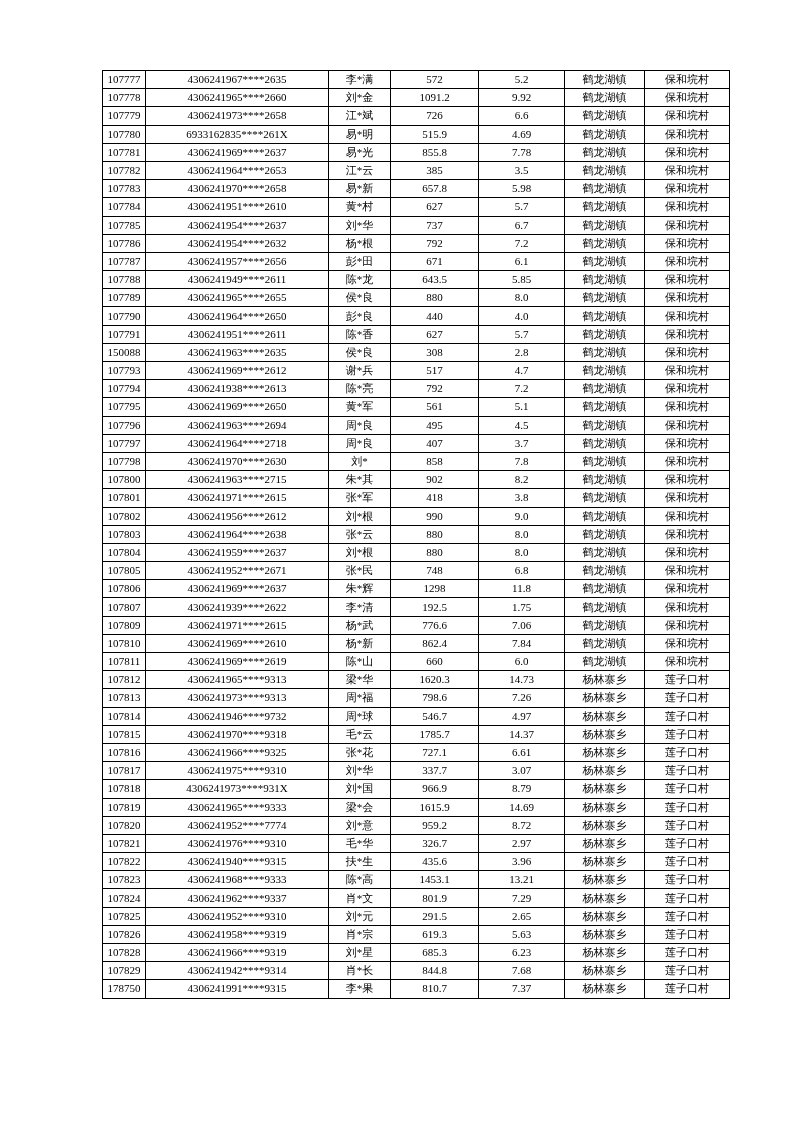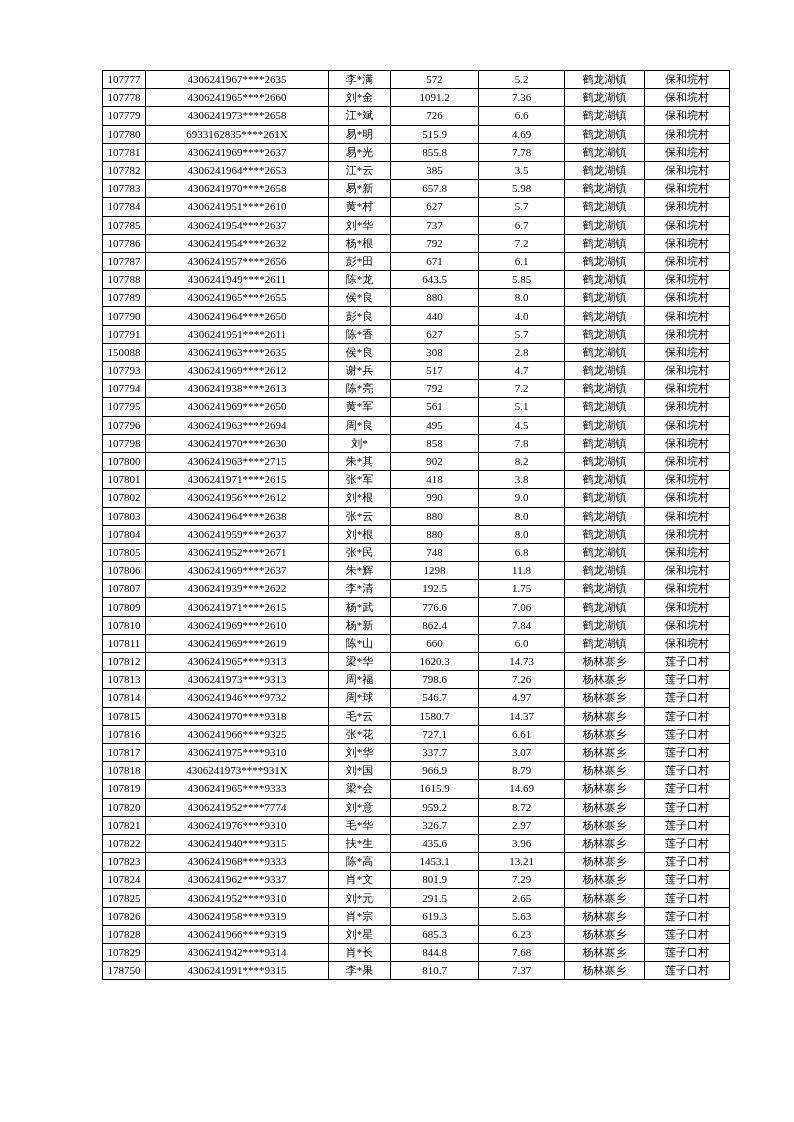--- a/index.html
+++ b/index.html
@@ -72,21 +72,21 @@
           <td>572</td>
           <td>5.2</td>
           <td>鹤龙湖镇</td>
           <td>保和垸村</td>
         </tr>
         <tr>
           <td>107778</td>
           <td>4306241965****2660</td>
           <td>刘*金</td>
           <td>1091.2</td>
-          <td>7.36</td>
+          <td>9.92</td>
           <td>鹤龙湖镇</td>
           <td>保和垸村</td>
         </tr>
         <tr>
           <td>107779</td>
           <td>4306241973****2658</td>
           <td>江*斌</td>
           <td>726</td>
           <td>6.6</td>
           <td>鹤龙湖镇</td>
@@ -239,20 +239,29 @@
         <tr>
           <td>107796</td>
           <td>4306241963****2694</td>
           <td>周*良</td>
           <td>495</td>
           <td>4.5</td>
           <td>鹤龙湖镇</td>
           <td>保和垸村</td>
         </tr>
         <tr>
+          <td>107797</td>
+          <td>4306241964****2718</td>
+          <td>周*良</td>
+          <td>407</td>
+          <td>3.7</td>
+          <td>鹤龙湖镇</td>
+          <td>保和垸村</td>
+        </tr>
+        <tr>
           <td>107798</td>
           <td>4306241970****2630</td>
           <td>刘*</td>
           <td>858</td>
           <td>7.8</td>
           <td>鹤龙湖镇</td>
           <td>保和垸村</td>
         </tr>
         <tr>
           <td>107800</td>
@@ -377,21 +386,21 @@
           <td>周*球</td>
           <td>546.7</td>
           <td>4.97</td>
           <td>杨林寨乡</td>
           <td>莲子口村</td>
         </tr>
         <tr>
           <td>107815</td>
           <td>4306241970****9318</td>
           <td>毛*云</td>
-          <td>1580.7</td>
+          <td>1785.7</td>
           <td>14.37</td>
           <td>杨林寨乡</td>
           <td>莲子口村</td>
         </tr>
         <tr>
           <td>107816</td>
           <td>4306241966****9325</td>
           <td>张*花</td>
           <td>727.1</td>
           <td>6.61</td>

